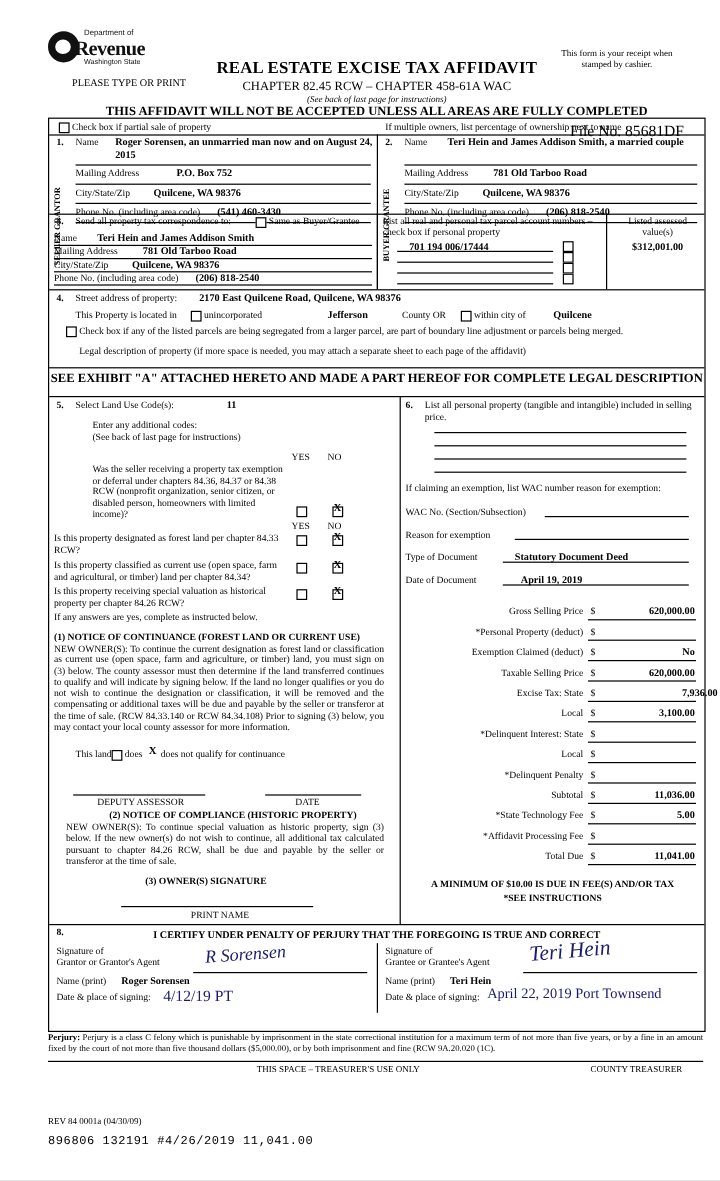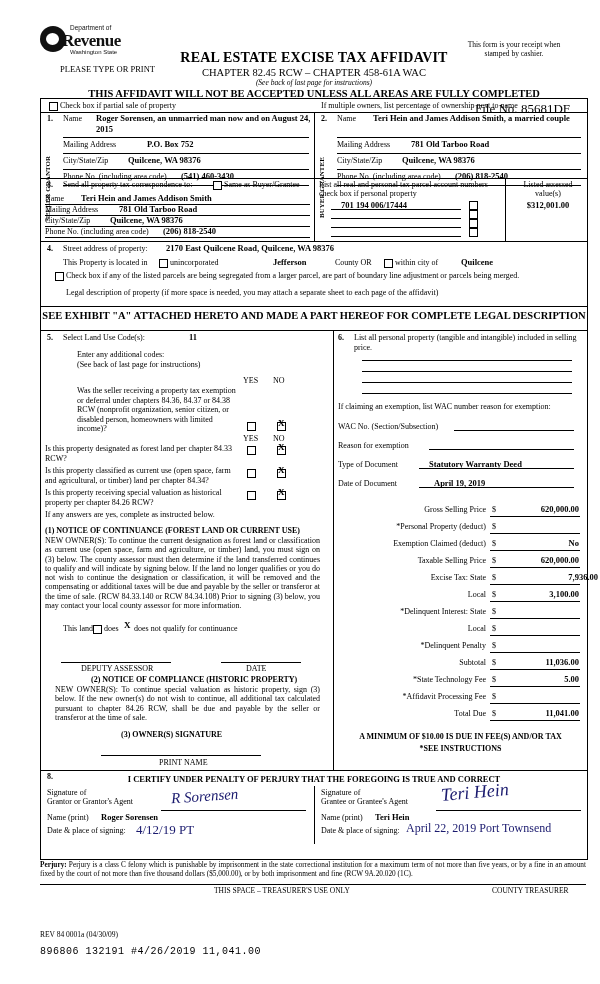--- a/index.html
+++ b/index.html
@@ -231,21 +231,21 @@
         <div class="line" style="left:28px;top:41px;width:210px;"></div>
         <div class="line" style="left:28px;top:52px;width:210px;"></div>
         <div class="line" style="left:28px;top:63px;width:210px;"></div>
 
         <div class="cell" style="left:4px;top:72px;">If claiming an exemption, list WAC number reason for exemption:</div>
         <div class="cell" style="left:4px;top:92px;">WAC No. (Section/Subsection)</div>
         <div class="line" style="left:120px;top:100px;width:120px;"></div>
         <div class="cell" style="left:4px;top:111px;">Reason for exemption</div>
         <div class="line" style="left:95px;top:119px;width:145px;"></div>
         <div class="cell" style="left:4px;top:130px;">Type of Document</div>
-        <div class="val" style="left:95px;top:129px;">Statutory Warranty Deed</div>
+        <div class="val" style="left:95px;top:129px;">Statutory Document Deed</div>
         <div class="line" style="left:85px;top:138px;width:155px;"></div>
         <div class="cell" style="left:4px;top:149px;">Date of Document</div>
         <div class="val" style="left:100px;top:148px;">April 19, 2019</div>
         <div class="line" style="left:85px;top:157px;width:155px;"></div>
 
         <div id="money-rows" style="position:absolute;left:0;top:172px;width:253px;">
           <div class="money-row" style="position:relative;height:17px;">
             <div class="cell right" style="left:0;top:3px;width:152px;">Gross Selling Price</div>
             <div class="cell" style="left:158px;top:3px;">$</div>
             <div class="val right" style="left:160px;top:2px;width:85px;">620,000.00</div>

